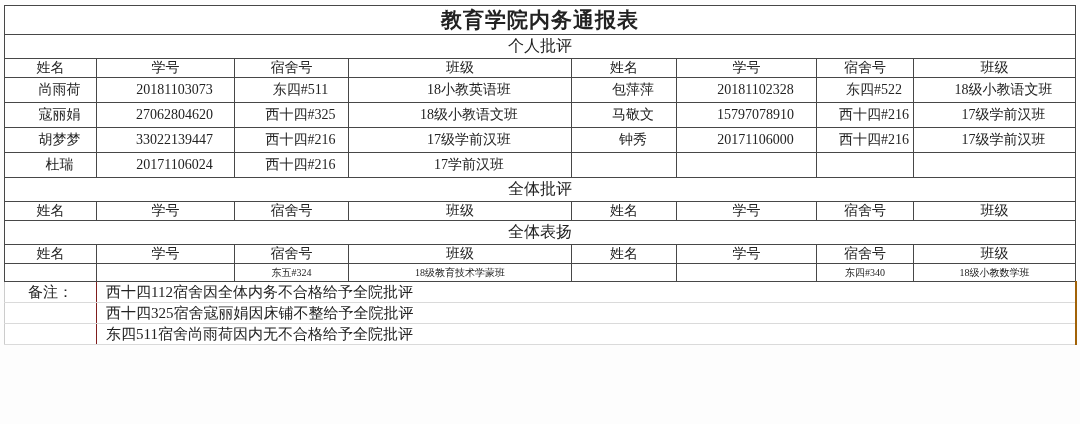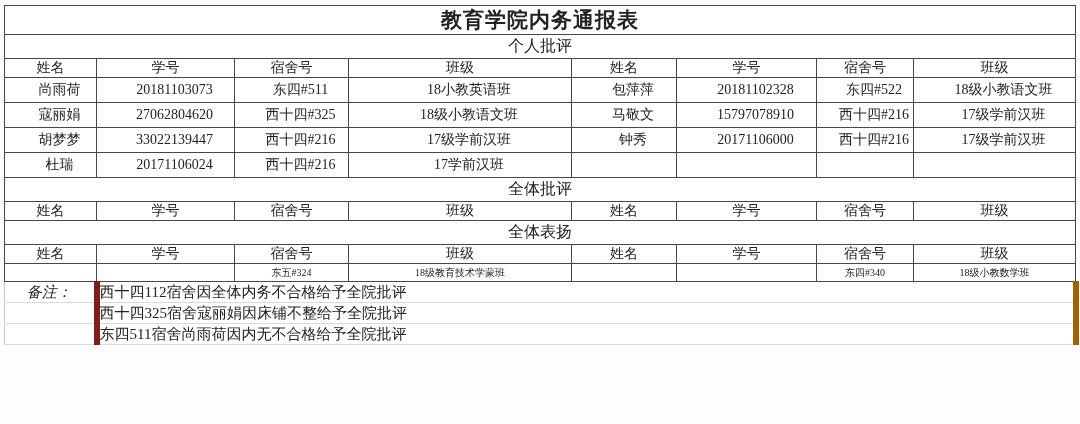--- a/index.html
+++ b/index.html
@@ -38,25 +38,25 @@
   tr.r-head td   { height: 17px; font-size: 14px; }
   tr.r-data td   { height: 25px; font-size: 14px; padding-left: 20px; }
   tr.r-data-s td { height: 18px; font-size: 10px; margin-top: 44px; }
   tr.r-note td {
     height: 21px;
     border: none;
     border-bottom: 1px solid #dadada;
     border-left: 1px solid #cccccc;
     font-size: 15px;
   }
-  tr.r-note td.note-label-cell { border-right: 6px solid #7f1d1d; font-style: italic; }
+  tr.r-note td.note-label-cell { border-right: 1px solid #7f1d1d; }
   tr.r-note td.note-text-cell {
     text-align: left;
-    padding-left: 0;
-    border-right: 6px solid #a16207;
+    padding-left: 9px;
+    border-right: 2px solid #a16207;
   }
 </style>
 </head>
 <body>
 
 <div class="page">
   <table class="report">
     <colgroup>
       <col style="width:92px">
         <col style="width:138px">

